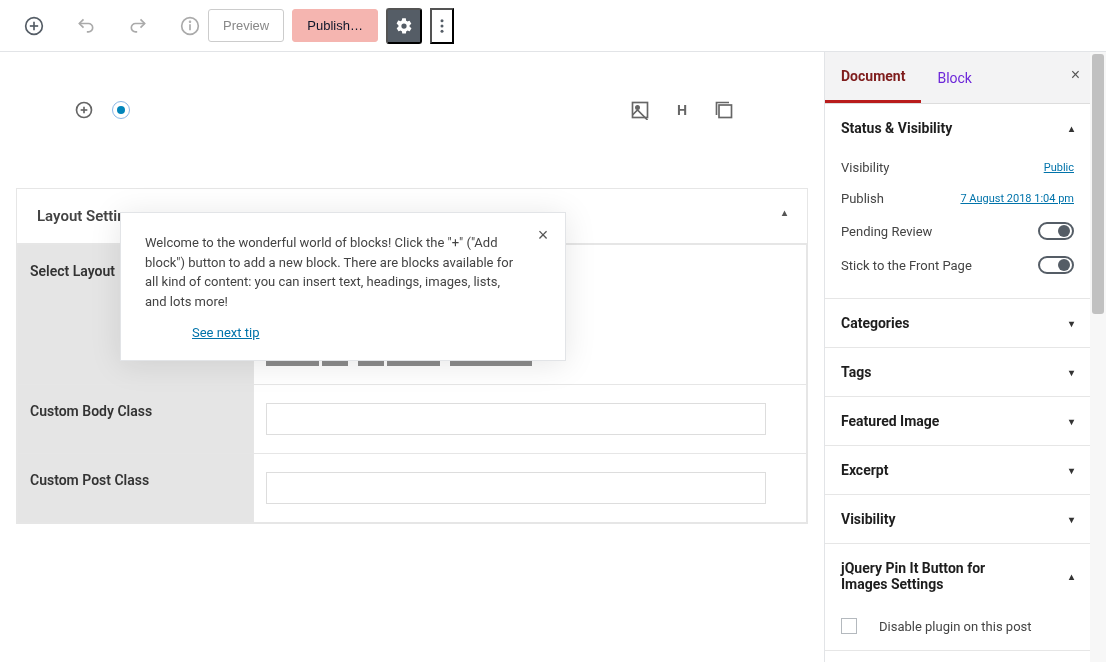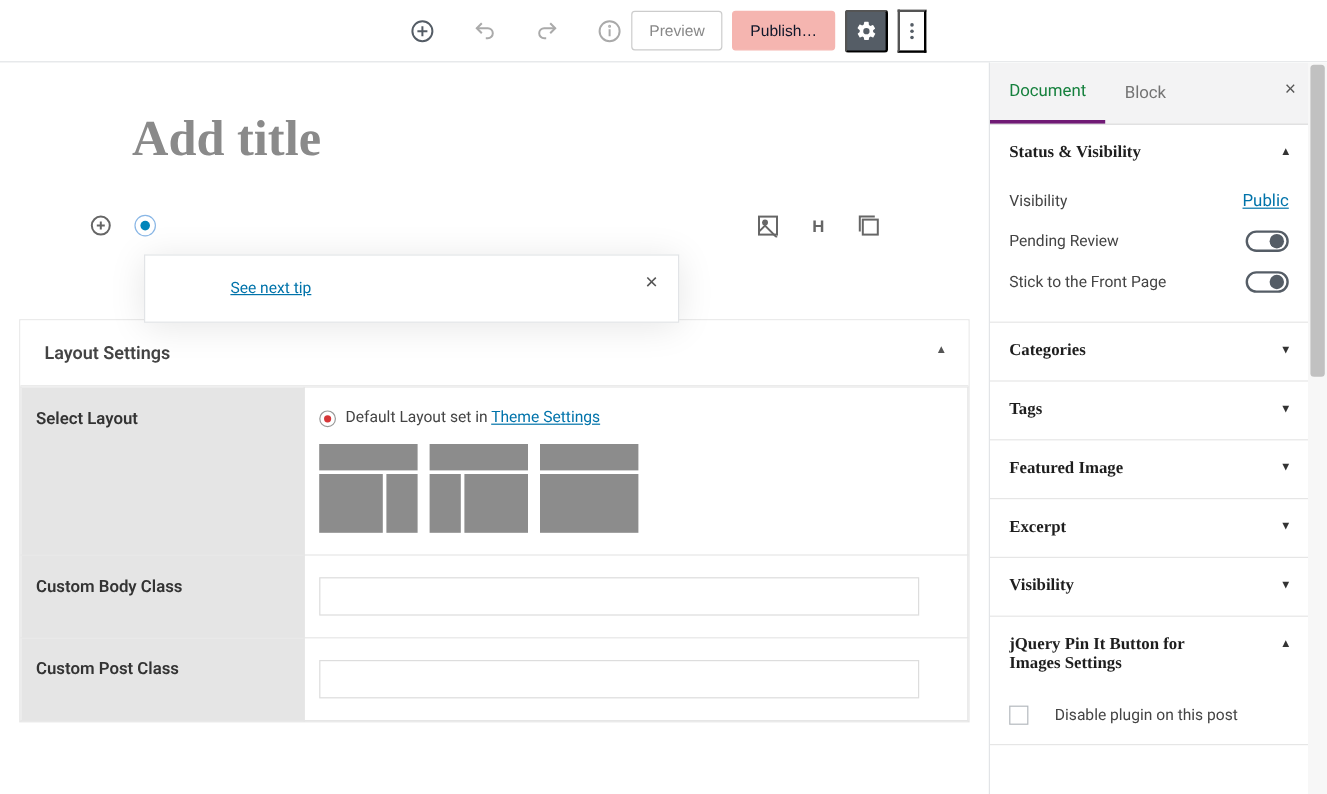--- a/index.html
+++ b/index.html
@@ -1,19 +1,19 @@
 <!DOCTYPE html>
 <html><head>
 <meta charset="utf-8">
 <style>
   * { box-sizing: border-box; margin: 0; padding: 0; }
   body { font-family: -apple-system, BlinkMacSystemFont, "Segoe UI", Roboto, sans-serif; font-size: 13px; color: #1e1e1e; background: #fff; width: 1106px; height: 662px; overflow: hidden; position: relative; }
   
   
-  .topbar { height: 52px; border-bottom: 1px solid #e2e4e7; display: flex; align-items: center; padding: 0 16px; justify-content: center; }
+  .topbar { height: 52px; border-bottom: 1px solid #e2e4e7; display: flex; align-items: center; padding: 0 16px; justify-content: flex-start; }
   .topbar-left { display: flex; align-items: center; gap: 16px; }
   .topbar-right { display: flex; align-items: center; gap: 8px; }
   .icon-btn { width: 36px; height: 36px; display: flex; align-items: center; justify-content: center; border: none; background: transparent; cursor: pointer; color: #555d66; border-radius: 4px; }
   .icon-btn svg { width: 20px; height: 20px; }
   .icon-btn.dim { color: #aaa; }
   .btn { padding: 8px 14px; border-radius: 3px; font-size: 13px; cursor: pointer; border: 1px solid transparent; }
   .btn-preview { border: 1px solid #ccc; background: #fff; color: #888; }
   .btn-publish { background: #f5b5b0; color: #0f172a; border:1px solid #f5b5b0; }
   .btn-gear { background: #555d66; color: #fff; width: 36px; height: 36px; display:flex; align-items:center; justify-content:center; border-radius: 3px; }
   .btn-more { color: #555d66; background: transparent; width: 24px; height:36px; display:flex; align-items:center; justify-content:center; }
@@ -62,30 +62,30 @@
   .thumb .bar { height:22px; background:#888; }
   .thumb .lower { flex:1; display:flex; gap:3px; }
   .thumb .lower > div { background:#888; flex:1; }
   .thumb { background: transparent;}
   .thumb .bar { background:#8c8c8c;}
   .thumb .lower > div { background:#8c8c8c;}
   .text-input { width:100%; max-width:500px; height:32px; border:1px solid #ddd; padding:4px 8px; }
   
   
   .side-tabs { display:flex; align-items:center; background:#f3f3f4; border-bottom: 1px solid #ddd; position:relative; }
-  .side-tab { padding: 16px 16px; font-size:14px; color:#737373; cursor:pointer; }
-  .side-tab.active { color:#15803d; font-weight:400; border-bottom: 3px solid #701a75; }
+  .side-tab { padding: 16px 16px; font-size:14px; color:#6d28d9; cursor:pointer; }
+  .side-tab.active { color:#7f1d1d; font-weight:700; border-bottom: 3px solid #b91c1c; }
   .side-close { position:absolute; right:10px; top:14px; color:#555; font-size:16px; cursor:pointer; border:none; background:transparent;}
   
   .side-section { border-bottom: 1px solid #e6e6e6; }
-  .side-section-hd { padding: 16px 16px; font-size:14px; font-weight:700; color:#1e1e1e; display:flex; justify-content:space-between; align-items:flex-start; cursor:pointer;font-family:Liberation Serif, serif;}
+  .side-section-hd { padding: 16px 16px; font-size:14px; font-weight:700; color:#1e1e1e; display:flex; justify-content:space-between; align-items:center; cursor:pointer;}
   .side-section-hd .caret { font-size:10px; color:#333; }
   .side-section-body { padding: 0 16px 16px 16px; }
   .side-row { display:flex; justify-content:space-between; align-items:center; padding: 8px 0; font-size:13px; color:#444; }
-  .side-link { color:#0073aa; text-decoration: underline; font-size:14px; }
+  .side-link { color:#0073aa; text-decoration: underline; font-size:11px; }
   
   .toggle { width:36px; height:18px; border:2px solid #555d66; border-radius: 10px; position:relative; }
   .toggle::after { content:""; position:absolute; right:2px; top:1px; width:12px; height:12px; border-radius:50%; background:#555d66; }
   .toggle.off::after { right:2px; }
   
   .checkbox-row { display:flex; align-items:center; gap:22px; padding: 10px 0 0 0; font-size:13px; color:#444;}
   .checkbox { width:16px; height:16px; border:1px solid #b4b9be; background:#fff; }
 </style>
 </head>
 <body>
@@ -132,23 +132,20 @@
           <circle cx="12" cy="5" r="2"></circle>
           <circle cx="12" cy="12" r="2"></circle>
           <circle cx="12" cy="19" r="2"></circle>
         </svg>
     </button>
   </div>
 </div>
 
 <div class="main">
   <div class="editor">
-    <div class="title-wrap">
-      <div class="title-placeholder">Add title</div>
-    </div>
 
     <div class="block-row">
       <div class="left-icons">
         <button class="icon-btn" style="color:#666">
           <svg viewBox="0 0 24 24" fill="none" stroke="currentColor" stroke-width="2">
               <circle cx="12" cy="12" r="9"></circle>
               <line x1="12" y1="8" x2="12" y2="16"></line>
               <line x1="8" y1="12" x2="16" y2="12"></line>
             </svg>
         </button>
@@ -214,20 +211,21 @@
         <tr>
           <td>Custom Post Class</td>
           <td><input class="text-input" style=""></td>
         </tr>
       </tbody>
         </table>
     </div>
 
     <div class="tip">
       <button class="tip-close">×</button>
+      <p class="tip-text">Welcome to the wonderful world of blocks! Click the "+" ("Add block") button to add a new block. There are blocks available for all kind of content: you can insert text, headings, images, lists, and lots more!</p>
       <a class="tip-link">See next tip</a>
     </div>
   </div>
 
   <div class="sidebar-wrap">
   <div class="sidebar">
     <div class="side-tabs">
       <div class="side-tab active">Document</div>
       <div class="side-tab">Block</div>
       <button class="side-close">×</button>
@@ -237,20 +235,24 @@
       <div class="side-section-hd">
         <span>Status &amp; Visibility</span>
             <span class="caret">▴</span>
       </div>
       <div class="side-section-body">
         <div class="side-row">
           <span>Visibility</span>
           <a class="side-link">Public</a>
         </div>
         <div class="side-row">
+          <span>Publish</span>
+          <a class="side-link">7 August 2018 1:04 pm</a>
+        </div>
+        <div class="side-row">
           <span>Pending Review</span>
           <span class="toggle off"></span>
         </div>
         <div class="side-row">
           <span>Stick to the Front Page</span>
           <span class="toggle off"></span>
         </div>
       </div>
     </div>
 

